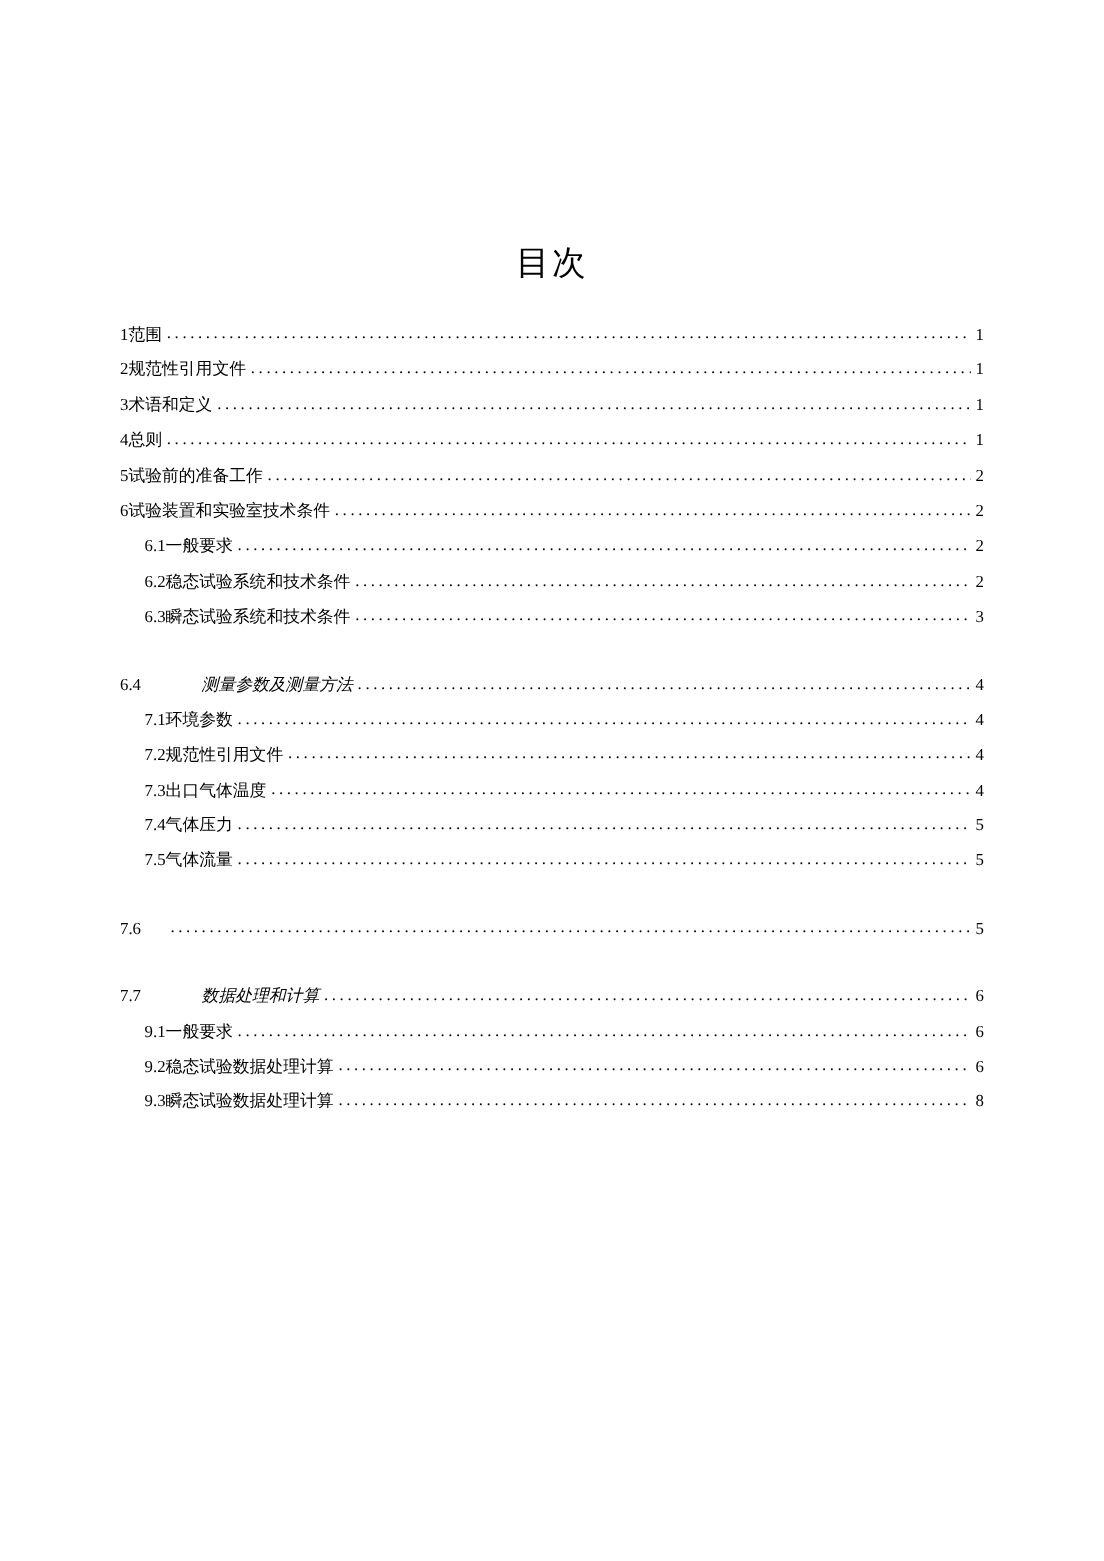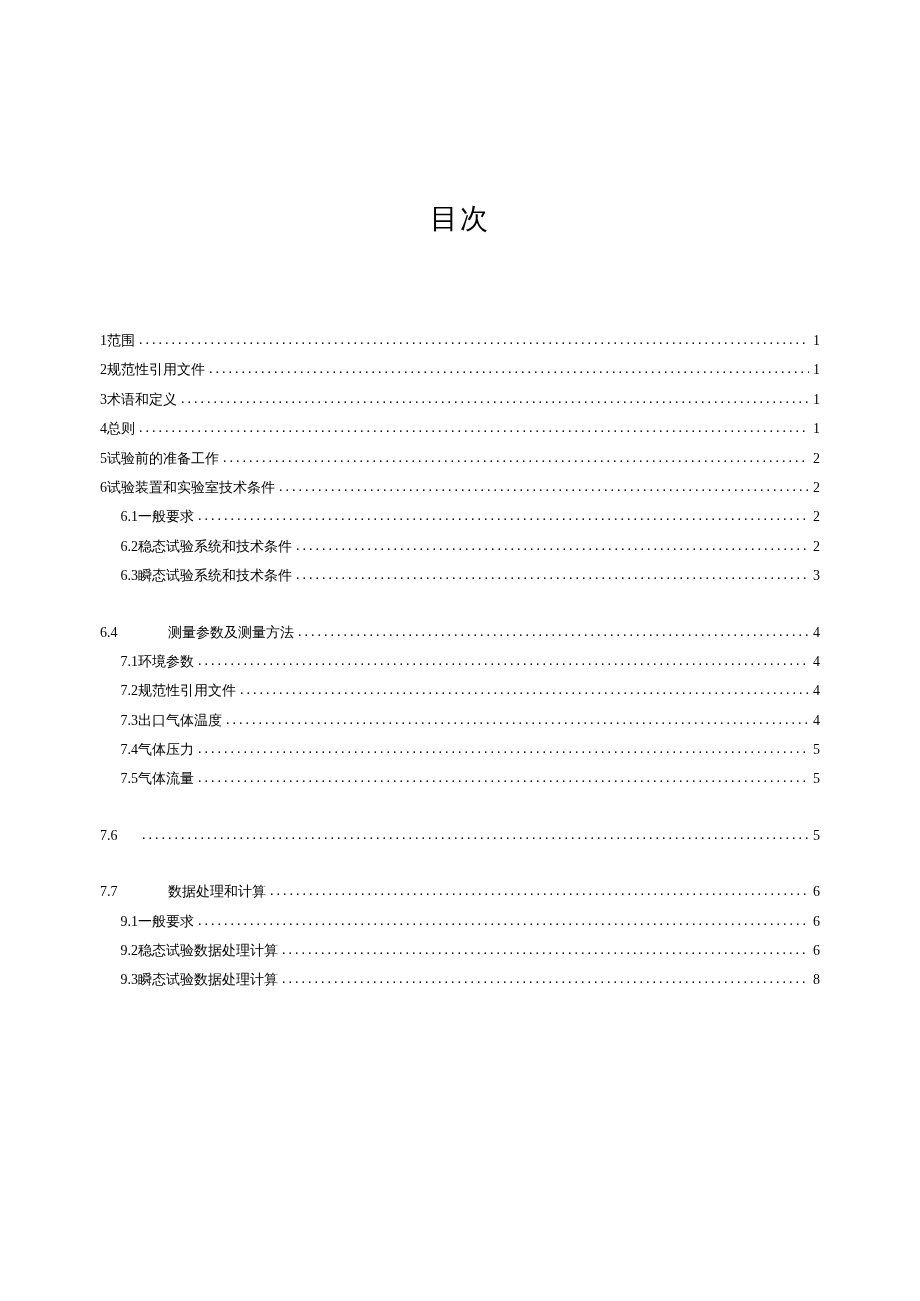--- a/index.html
+++ b/index.html
@@ -13,21 +13,21 @@
       background: #ffffff;
       font-family: "SimSun", "宋体", serif;
       color: #000000;
       padding: 100px 100px 0 100px;
     }
     .title {
       text-align: center;
       font-size: 28px;
       font-weight: normal;
       margin-top: 100px;
-      margin-bottom: 88px;
+      margin-bottom: 27px;
       letter-spacing: 2px;
     }
     .toc-entry {
       display: flex;
       align-items: baseline;
       font-size: 14px;
       line-height: 2.1;
       white-space: nowrap;
     }
     .toc-num {
@@ -49,20 +49,21 @@
     }
     .toc-page {
       flex-shrink: 0;
     }
     .indent-1 .toc-num {
       min-width: 38px;
       text-align: right;
     }
     .indent-2 .toc-text {
       padding-left: 30px;
+      font-style: italic;
     }
     .indent-2 .toc-num {
       min-width: 38px;
       margin-top: 27px;
     }
   </style>
 </head>
 <body>
 
 <h1 class="title">目次</h1>

